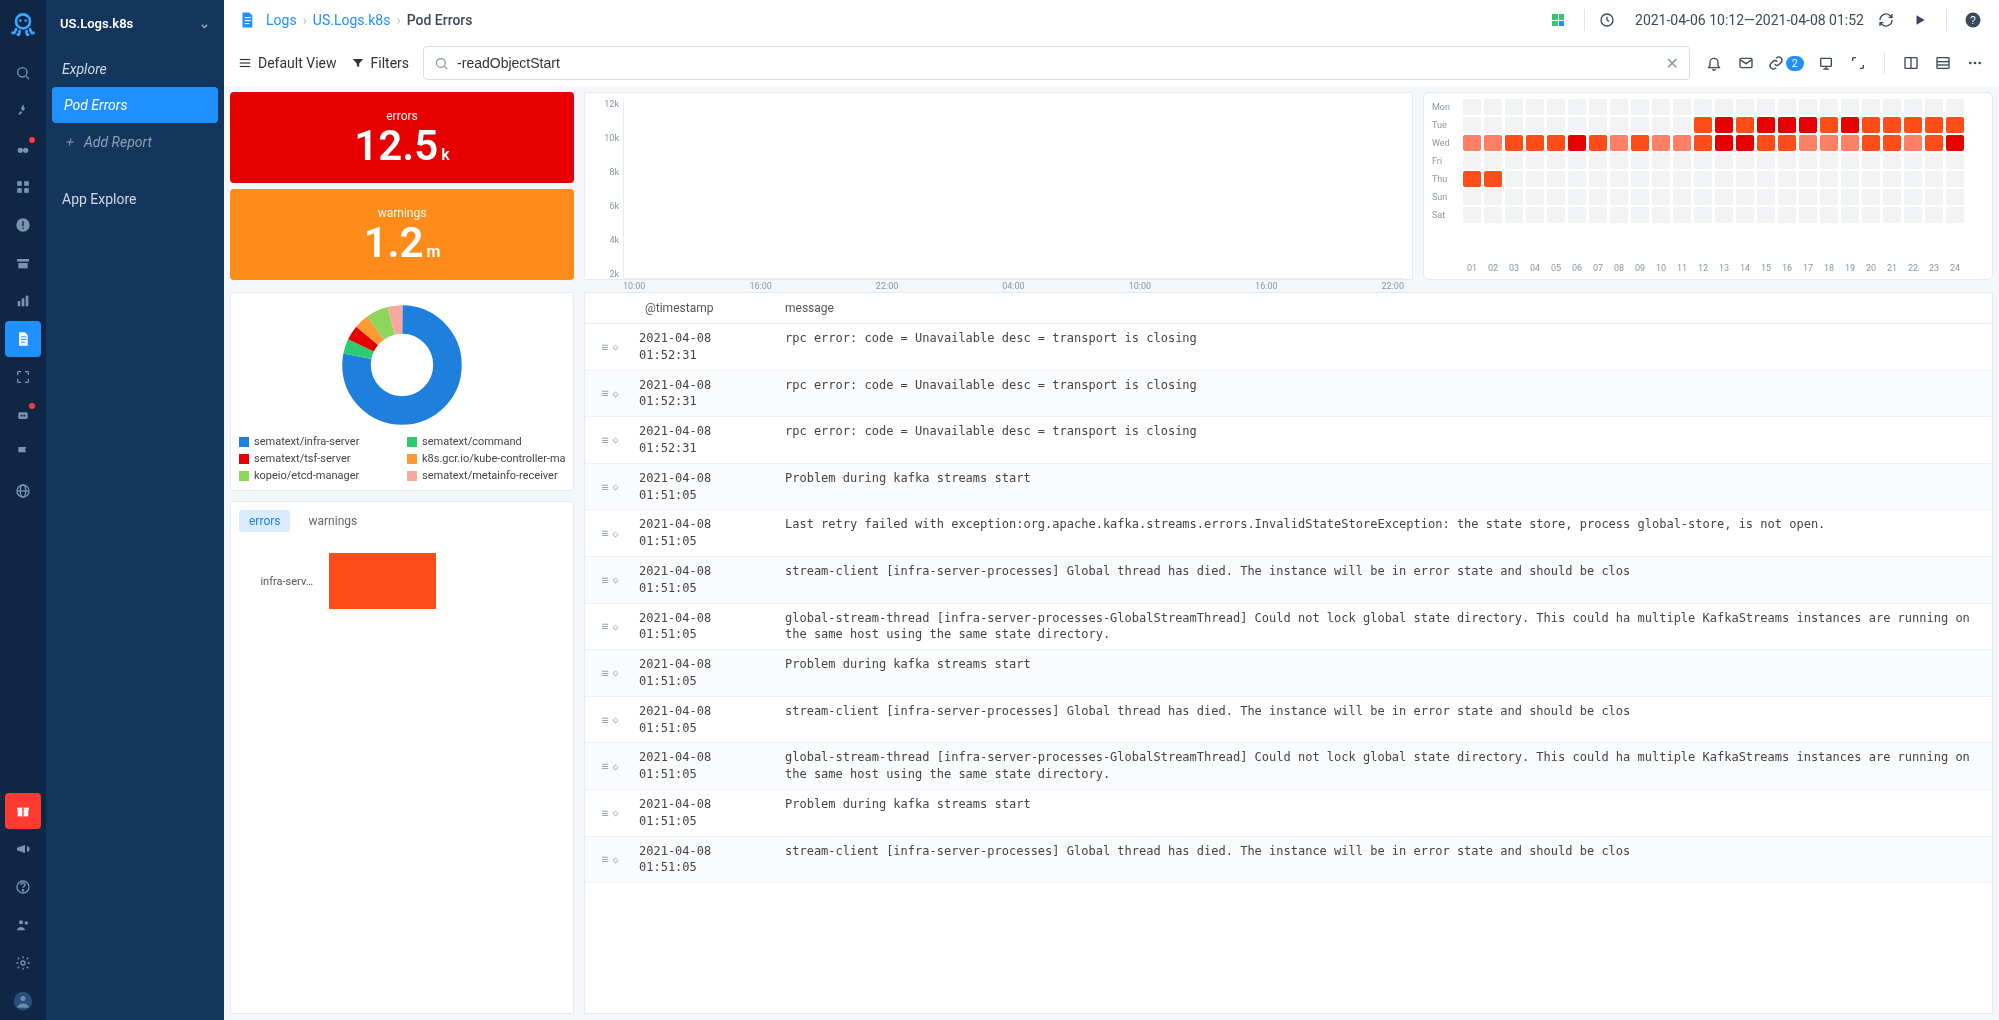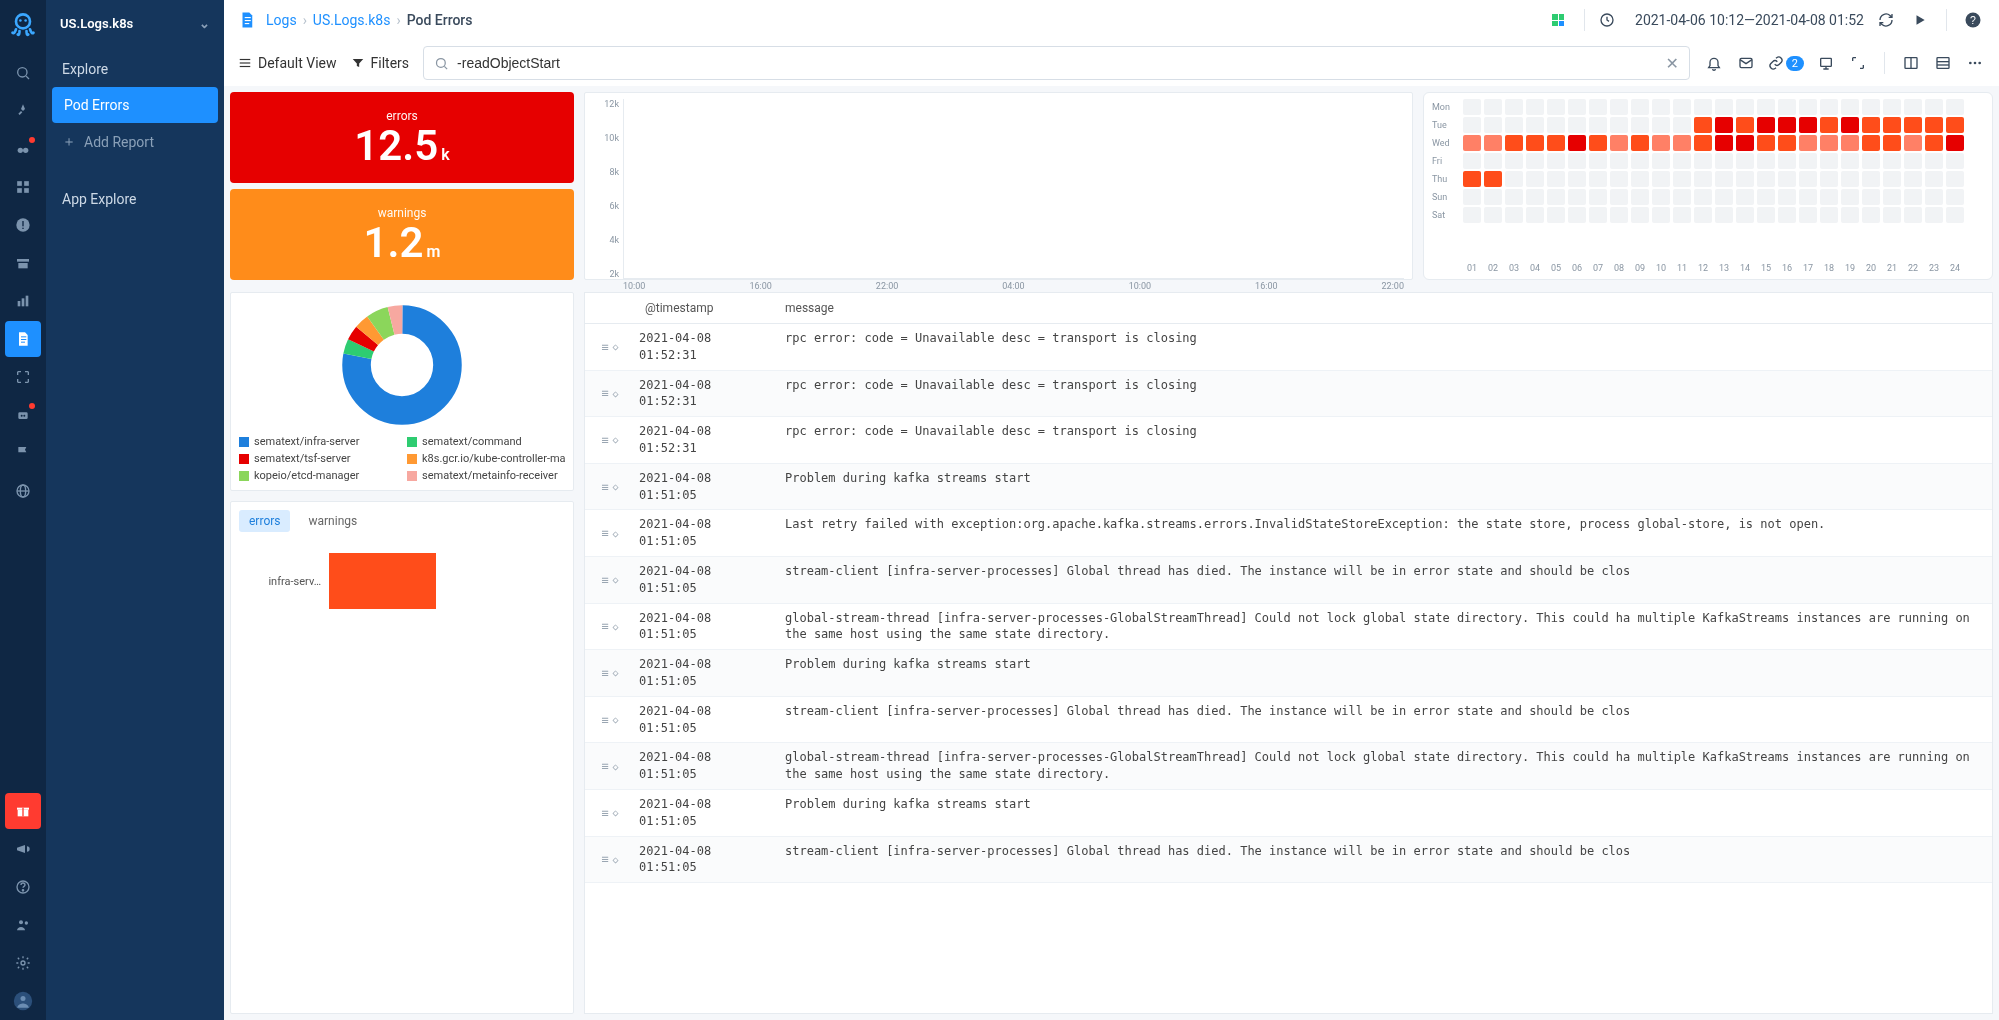--- a/index.html
+++ b/index.html
@@ -12,21 +12,21 @@
 .icon-rail .rail-item { width: 36px; height: 36px; display:flex; align-items:center; justify-content:center; color:#7b93ad; border-radius:4px; margin: 1px 0; cursor:pointer; position:relative; }
 .icon-rail .rail-item.active { background:#1e90ff; color:#fff; }
 .icon-rail .rail-item .dot { position:absolute; top:6px; right:6px; width:6px; height:6px; background:#ff3b30; border-radius:50%; }
 .icon-rail .spacer { flex:1; }
 .icon-rail .rail-item.gift { background:#ff3b30; color:#fff; }
 
 
 .sidebar { width: 178px; background: #15365c; color:#cdd9e6; display:flex; flex-direction:column; padding-top:10px; }
 .project-sel { display:flex; align-items:center; justify-content:space-between; padding: 6px 14px 16px 14px; font-weight:600; color:#fff; cursor:pointer; }
 .project-sel .chev { color:#8aa0b8; }
-.side-group { padding: 4px 0; }
+.side-group { padding: 4px 0; font-style: italic; }
 .side-item { padding: 10px 16px; font-size:14px; cursor:pointer; display:flex; align-items:center; gap:8px; color:#cdd9e6; }
 .side-item.active { background:#1e90ff; color:#fff; border-radius:4px; margin: 0 6px; padding: 10px 12px; }
 .side-item.add { color:#8aa0b8; }
 .side-gap { height:16px; }
 
 
 .main { flex:1; display:flex; flex-direction:column; min-width:0; }
 
 
 .topbar { height:40px; display:flex; align-items:center; padding: 0 14px; border-bottom: none; gap:10px; }
@@ -87,21 +87,21 @@
 .donut-wrap { display:flex; justify-content:center; padding:4px 0; }
 .dlegend { display:grid; grid-template-columns: 1fr 1fr; gap:4px 10px; font-size:11px; color:#444; margin-top:6px; }
 .dlegend .it { display:flex; align-items:center; gap:5px; white-space:nowrap; overflow:hidden; text-overflow:ellipsis; }
 .dlegend .sq { width:10px; height:10px; flex-shrink:0; }
 
 .hbar-panel { background:#fff; border:1px solid #e6ebf0; border-radius:2px; padding:8px 8px 0 8px; flex:1; overflow:hidden; }
 .tabs { display:flex; gap:8px; font-size:12px; color:#666; margin-bottom:14px; }
 .tabs .tab { padding:4px 10px; cursor:pointer; border-radius:3px; }
 .tabs .tab.active { background:#d9ecff; color:#1e7fdc; }
 .hbar-row { display:flex; align-items:center; height:70px; }
-.hbar-row .hl { width:90px; font-size:11px; color:#555; text-align:right; padding-right:8px; white-space:nowrap; overflow:hidden; text-overflow:ellipsis; }
+.hbar-row .hl { width:90px; font-size:11px; color:#555; text-align:right; padding-right:16px; white-space:nowrap; overflow:hidden; text-overflow:ellipsis; }
 .hbar-row .track { flex:1; height:56px; }
 .hbar-row .fill { height:100%; background:#ff4d1a; }
 
 
 .table-area { grid-column:2; grid-row:2; background:#fff; border:1px solid #e6ebf0; margin:6px 6px 6px 10px; display:flex; flex-direction:column; overflow:hidden; }
 .thead { display:flex; border-bottom:1px solid #e6ebf0; font-size:12px; color:#555; }
 .thead .th { padding:8px 10px; }
 .th-ts { width:190px; padding-left:60px !important; }
 .th-msg { flex:1; }
 .tbody { flex:1; overflow-y:auto; }

